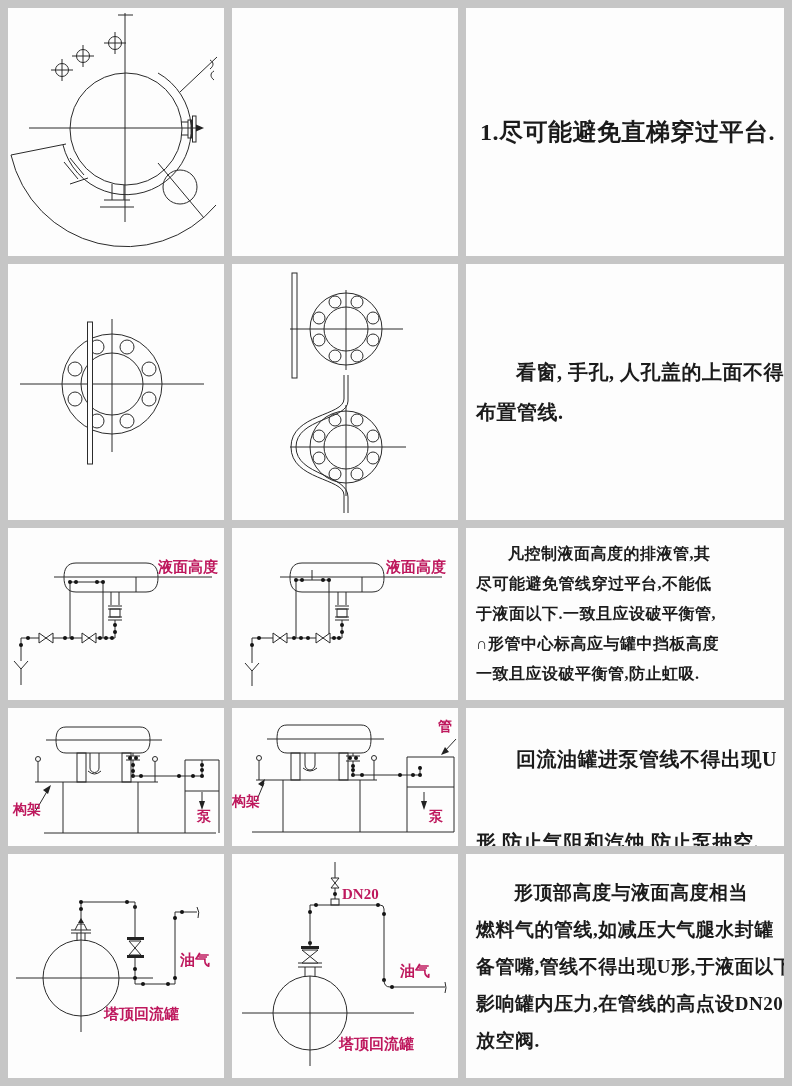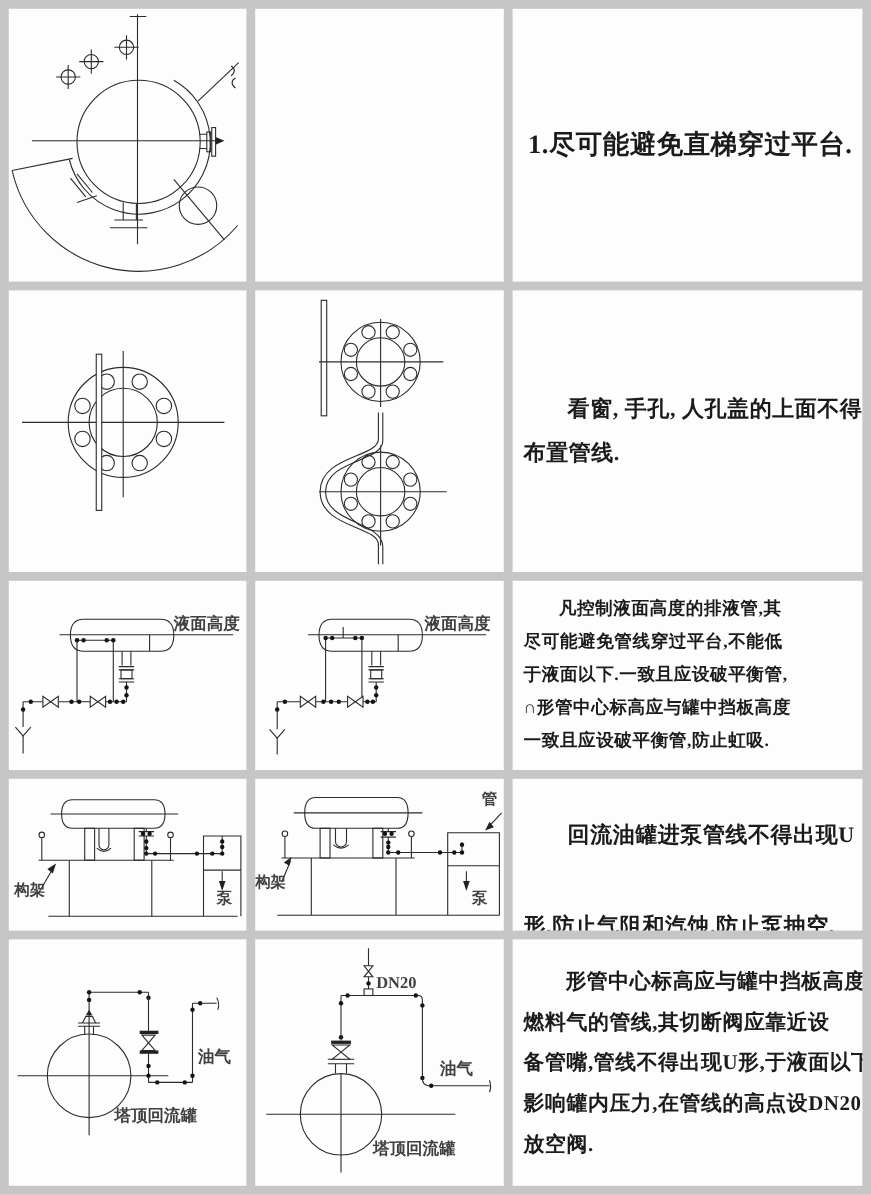--- a/index.html
+++ b/index.html
@@ -17,21 +17,21 @@
   .note.r2 .nl{font-size:20px;line-height:40px;}
   .note.r3 .nl{font-size:16px;line-height:30px;}
   .note.r4 .nl{font-size:20px;line-height:36px;margin-top:47px;}
   .note.r5 .nl{font-size:19px;line-height:37px;}
   .ind{padding-left:2em;}
   svg{position:absolute;left:0;top:0;}
   svg .ln{stroke:#2b2b2b;fill:none;stroke-width:1;}
   svg .dot{fill:#141414;stroke:none;}
   svg .wv{fill:#fdfdfd;stroke:#2b2b2b;stroke-width:1;}
   svg .fil{fill:#222;stroke:none;}
-  .dlabel{position:absolute;font-weight:bold;font-size:15px;color:#404040;white-space:nowrap;
+  .dlabel{position:absolute;font-weight:bold;font-size:15px;color:#be185d;white-space:nowrap;
           font-family:"Liberation Serif","DejaVu Serif",serif;}
   .dlabel.sm{font-size:14px;}
 </style>
 </head>
 <body>
 
 <div class="page">
   <div class="grid">
 
     <div class="cell">
@@ -412,21 +412,21 @@
           <polygon class="wv" points="99,34 107,34 103,29"></polygon>
           <line class="ln" x1="103" y1="24" x2="103" y2="8"></line>
         </g>
       </svg>
       <span class="dlabel" style="left:110px;top:32px;">DN20</span>
       <span class="dlabel" style="left:168px;top:108px;">油气</span>
       <span class="dlabel" style="left:107px;top:181px;">塔顶回流罐</span>
     </div>
 
     <div class="cell note r5">
-      <div class="nl ind">形管中心标高应与罐中挡板高度</div>
-      <div class="nl">燃料气的管线,其切断阀应靠近设</div>
+      <div class="nl ind">形顶部高度与液面高度相当</div>
+      <div class="nl">燃料气的管线,如减压大气腿水封罐</div>
       <div class="nl">备管嘴,管线不得出现U形,于液面以下</div>
       <div class="nl">影响罐内压力,在管线的高点设DN20</div>
       <div class="nl">放空阀.</div>
     </div>
 
   </div>
 </div>
 
 </body></html>

